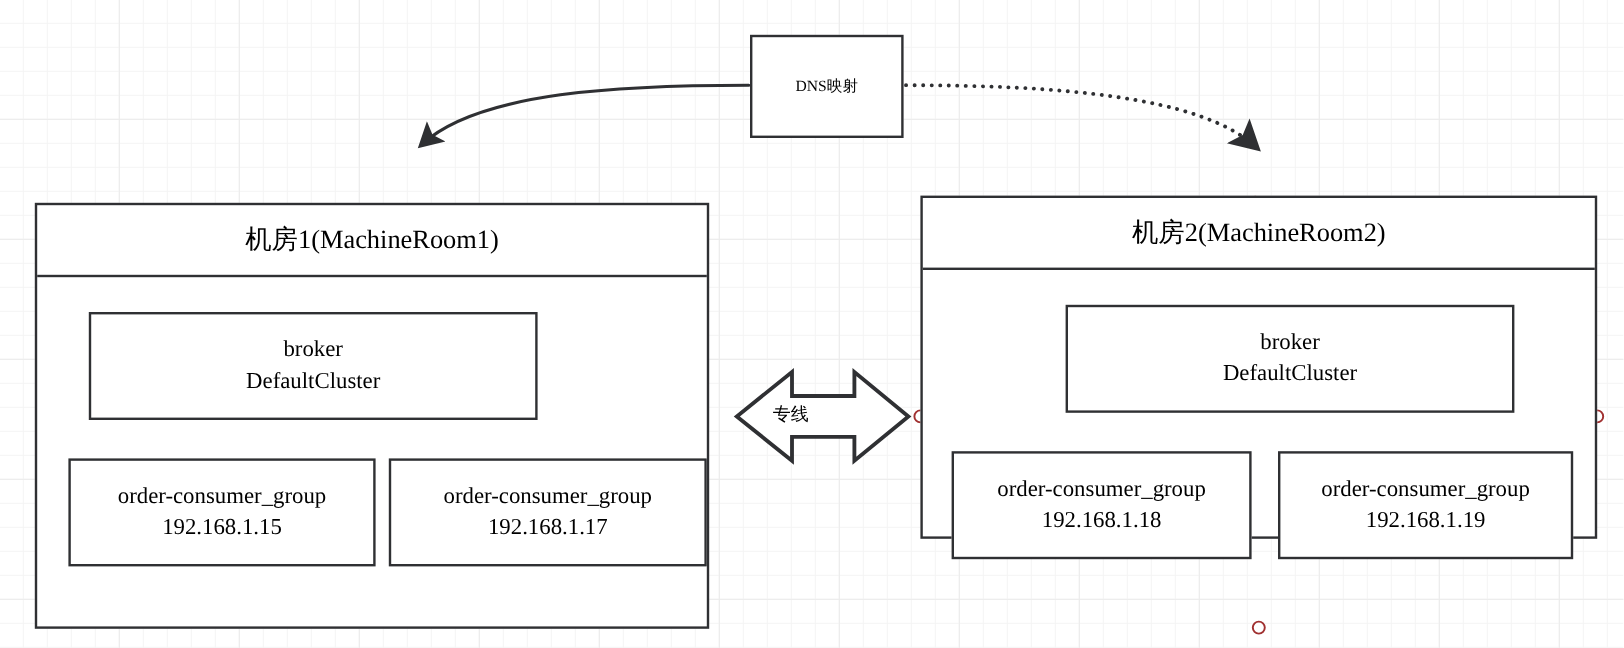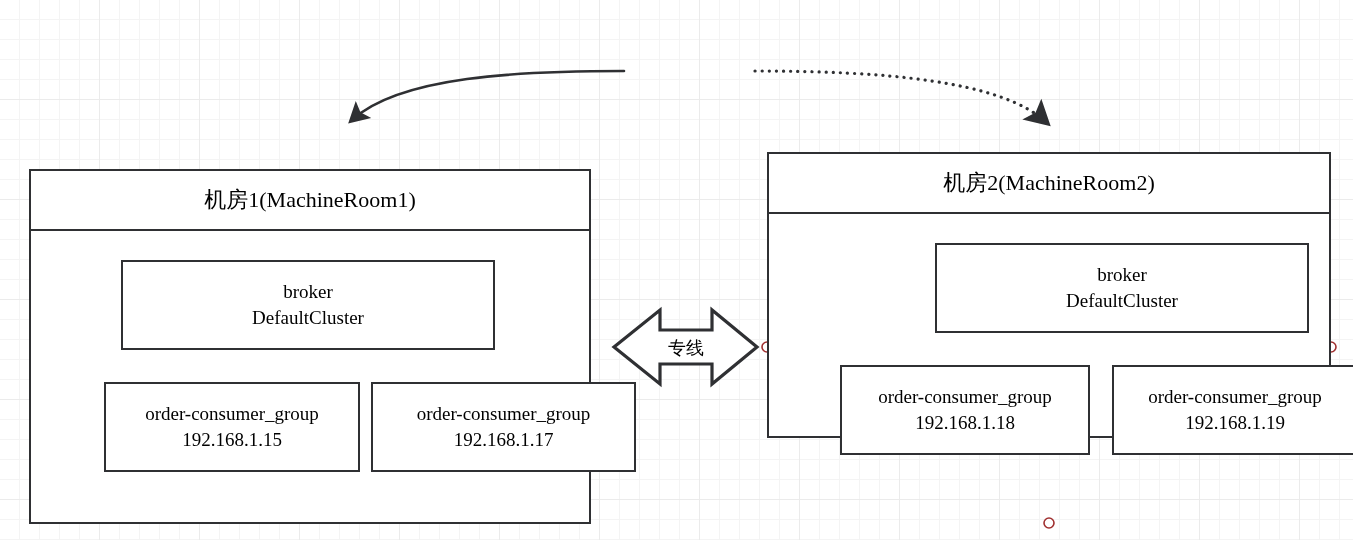--- a/index.html
+++ b/index.html
@@ -60,49 +60,51 @@
     background: #ffffff;
     border: 2px solid #2f3033;
     display: flex;
     flex-direction: column;
     align-items: center;
     justify-content: center;
     font-size: 19px;
     line-height: 1.38;
     color: #000000;
     text-align: center;
-    margin-left: 47px;
   }
   .dns-box {
     left: 625px;
     top: 29px;
     width: 128px;
     height: 86px;
     font-size: 13px;
   }
   svg.overlay {
     position: absolute;
     left: 0;
     top: 0;
     width: 1353px;
     height: 540px;
     pointer-events: none;
   }
   .linklabel {
     position: absolute;
-    font-size: 18px;
+    font-size: 15px;
     color: #000000;
-    text-align: center;
+    text-align: left;
   }
 </style>
 </head>
 <body>
 
 <div id="canvas">
 
+  <div class="box dns-box">
+    <span>DNS映射</span>
+  </div>
 
   <svg class="overlay" viewBox="0 0 1353 540">
     <defs>
       <marker id="arrowSolid" markerWidth="10" markerHeight="10" refX="6" refY="5" orient="auto" markerUnits="strokeWidth">
         <path d="M0,0.6 L8,5 L0,9.4 L1.6,5 Z" fill="#2f3033"></path>
       </marker>
       <marker id="arrowDot" markerWidth="10" markerHeight="10" refX="6" refY="5" orient="auto" markerUnits="strokeWidth">
         <path d="M0,0.6 L8,5 L0,9.4 L1.6,5 Z" fill="#2f3033"></path>
       </marker>
     </defs>
@@ -137,21 +139,21 @@
         <span>order-consumer_group</span>
         <span>192.168.1.15</span>
       </div>
       <div class="inner-box" style="left: 293px; top: 151px; width: 265px; height: 90px;">
         <span>order-consumer_group</span>
         <span>192.168.1.17</span>
       </div>
     </div>
   </div>
 
-  <div class="box room" style="left: 767px; top: 152px; width: 564px; height: 286px;">
+  <div class="box room" style="left: 767px; top: 163px; width: 564px; height: 286px;">
     <div class="room-header">
       <span>机房2(MachineRoom2)</span>
     </div>
     <div class="room-body">
       <div class="inner-box" style="left: 119px; top: 29px; width: 374px; height: 90px;">
         <span>broker</span>
         <span>DefaultCluster</span>
       </div>
       <div class="inner-box" style="left: 24px; top: 151px; width: 250px; height: 90px;">
         <span>order-consumer_group</span>

